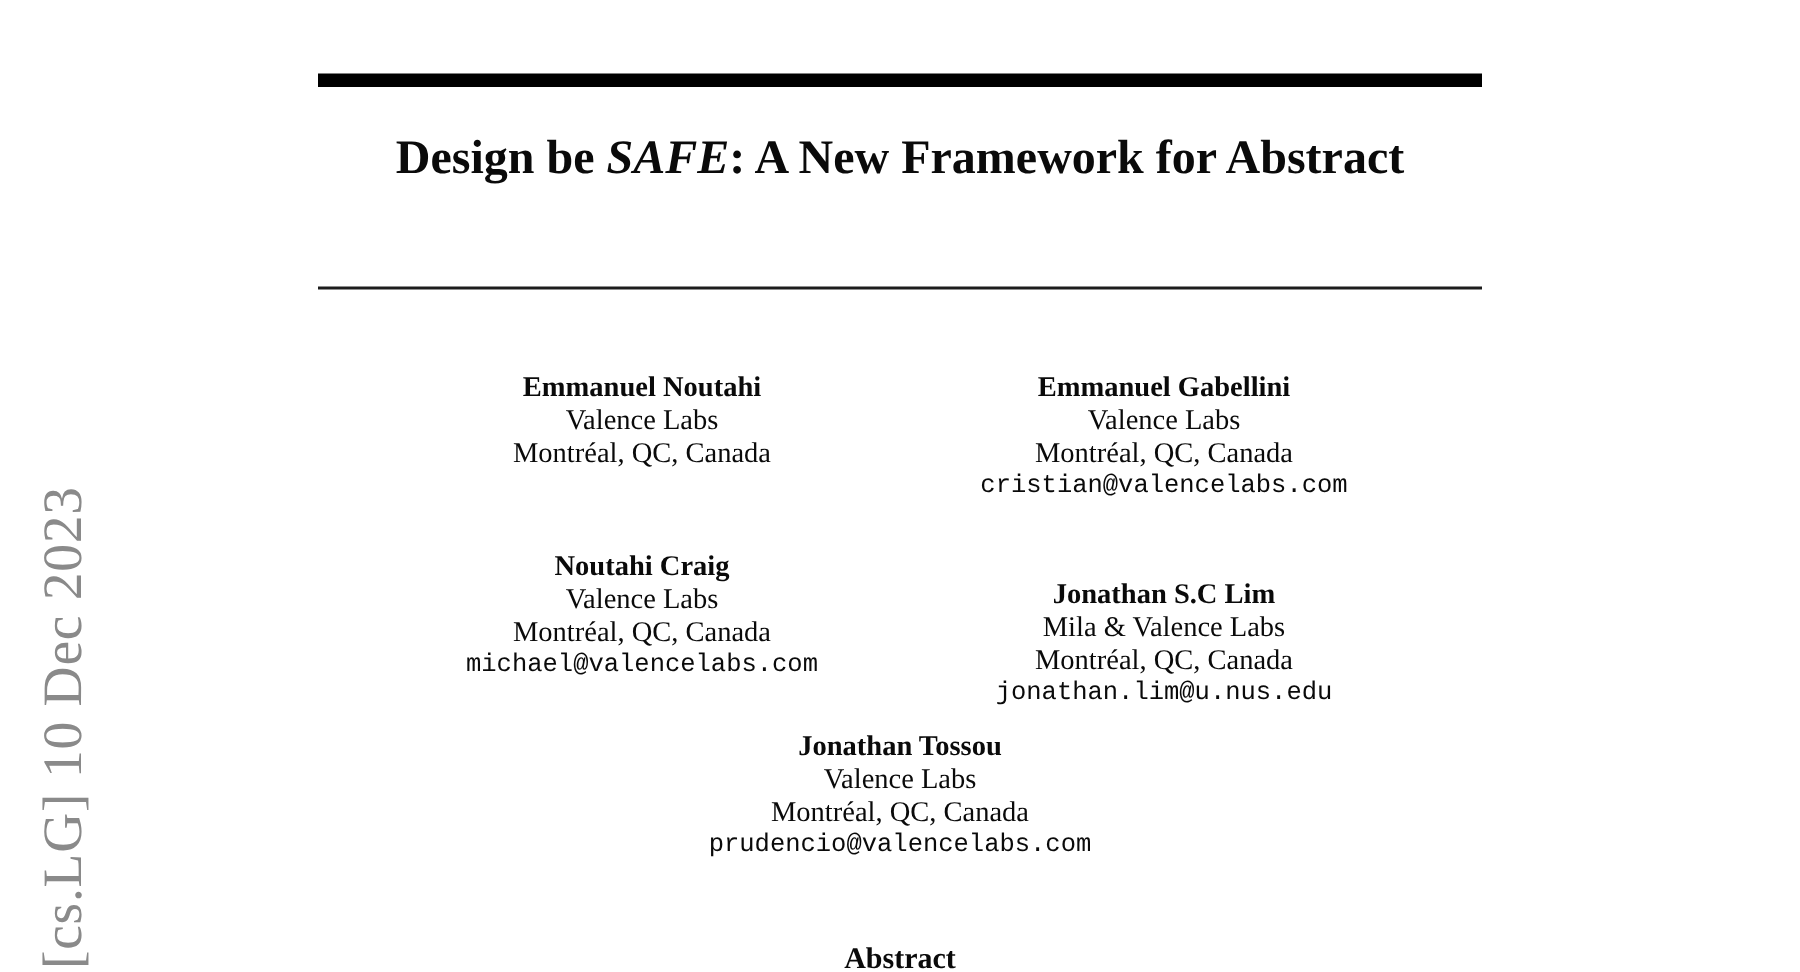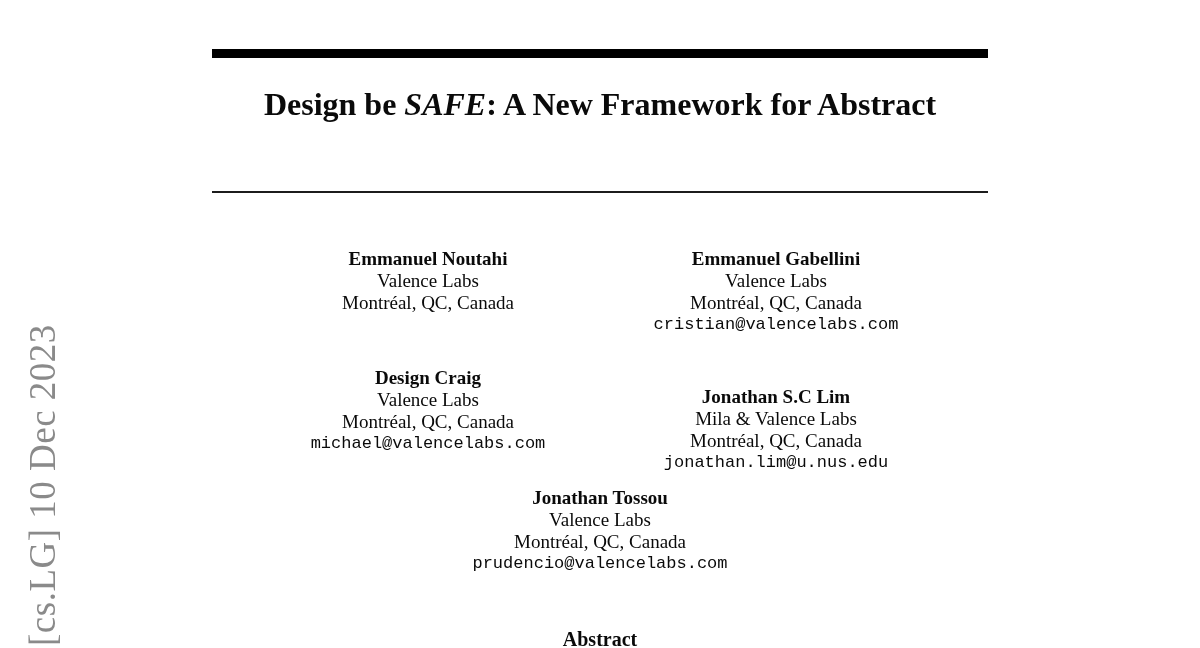--- a/index.html
+++ b/index.html
@@ -104,21 +104,21 @@
   </div>
 
   <div class="author a2">
     <div class="name">Emmanuel Gabellini</div>
     <div class="affil">Valence Labs</div>
     <div class="loc">Montréal, QC, Canada</div>
     <div class="email">cristian@valencelabs.com</div>
   </div>
 
   <div class="author a3">
-    <div class="name">Design Craig</div>
+    <div class="name">Noutahi Craig</div>
     <div class="affil">Valence Labs</div>
     <div class="loc">Montréal, QC, Canada</div>
     <div class="email">michael@valencelabs.com</div>
   </div>
 
   <div class="author a4">
     <div class="name">Jonathan S.C Lim</div>
     <div class="affil">Mila &amp; Valence Labs</div>
     <div class="loc">Montréal, QC, Canada</div>
     <div class="email">jonathan.lim@u.nus.edu</div>

